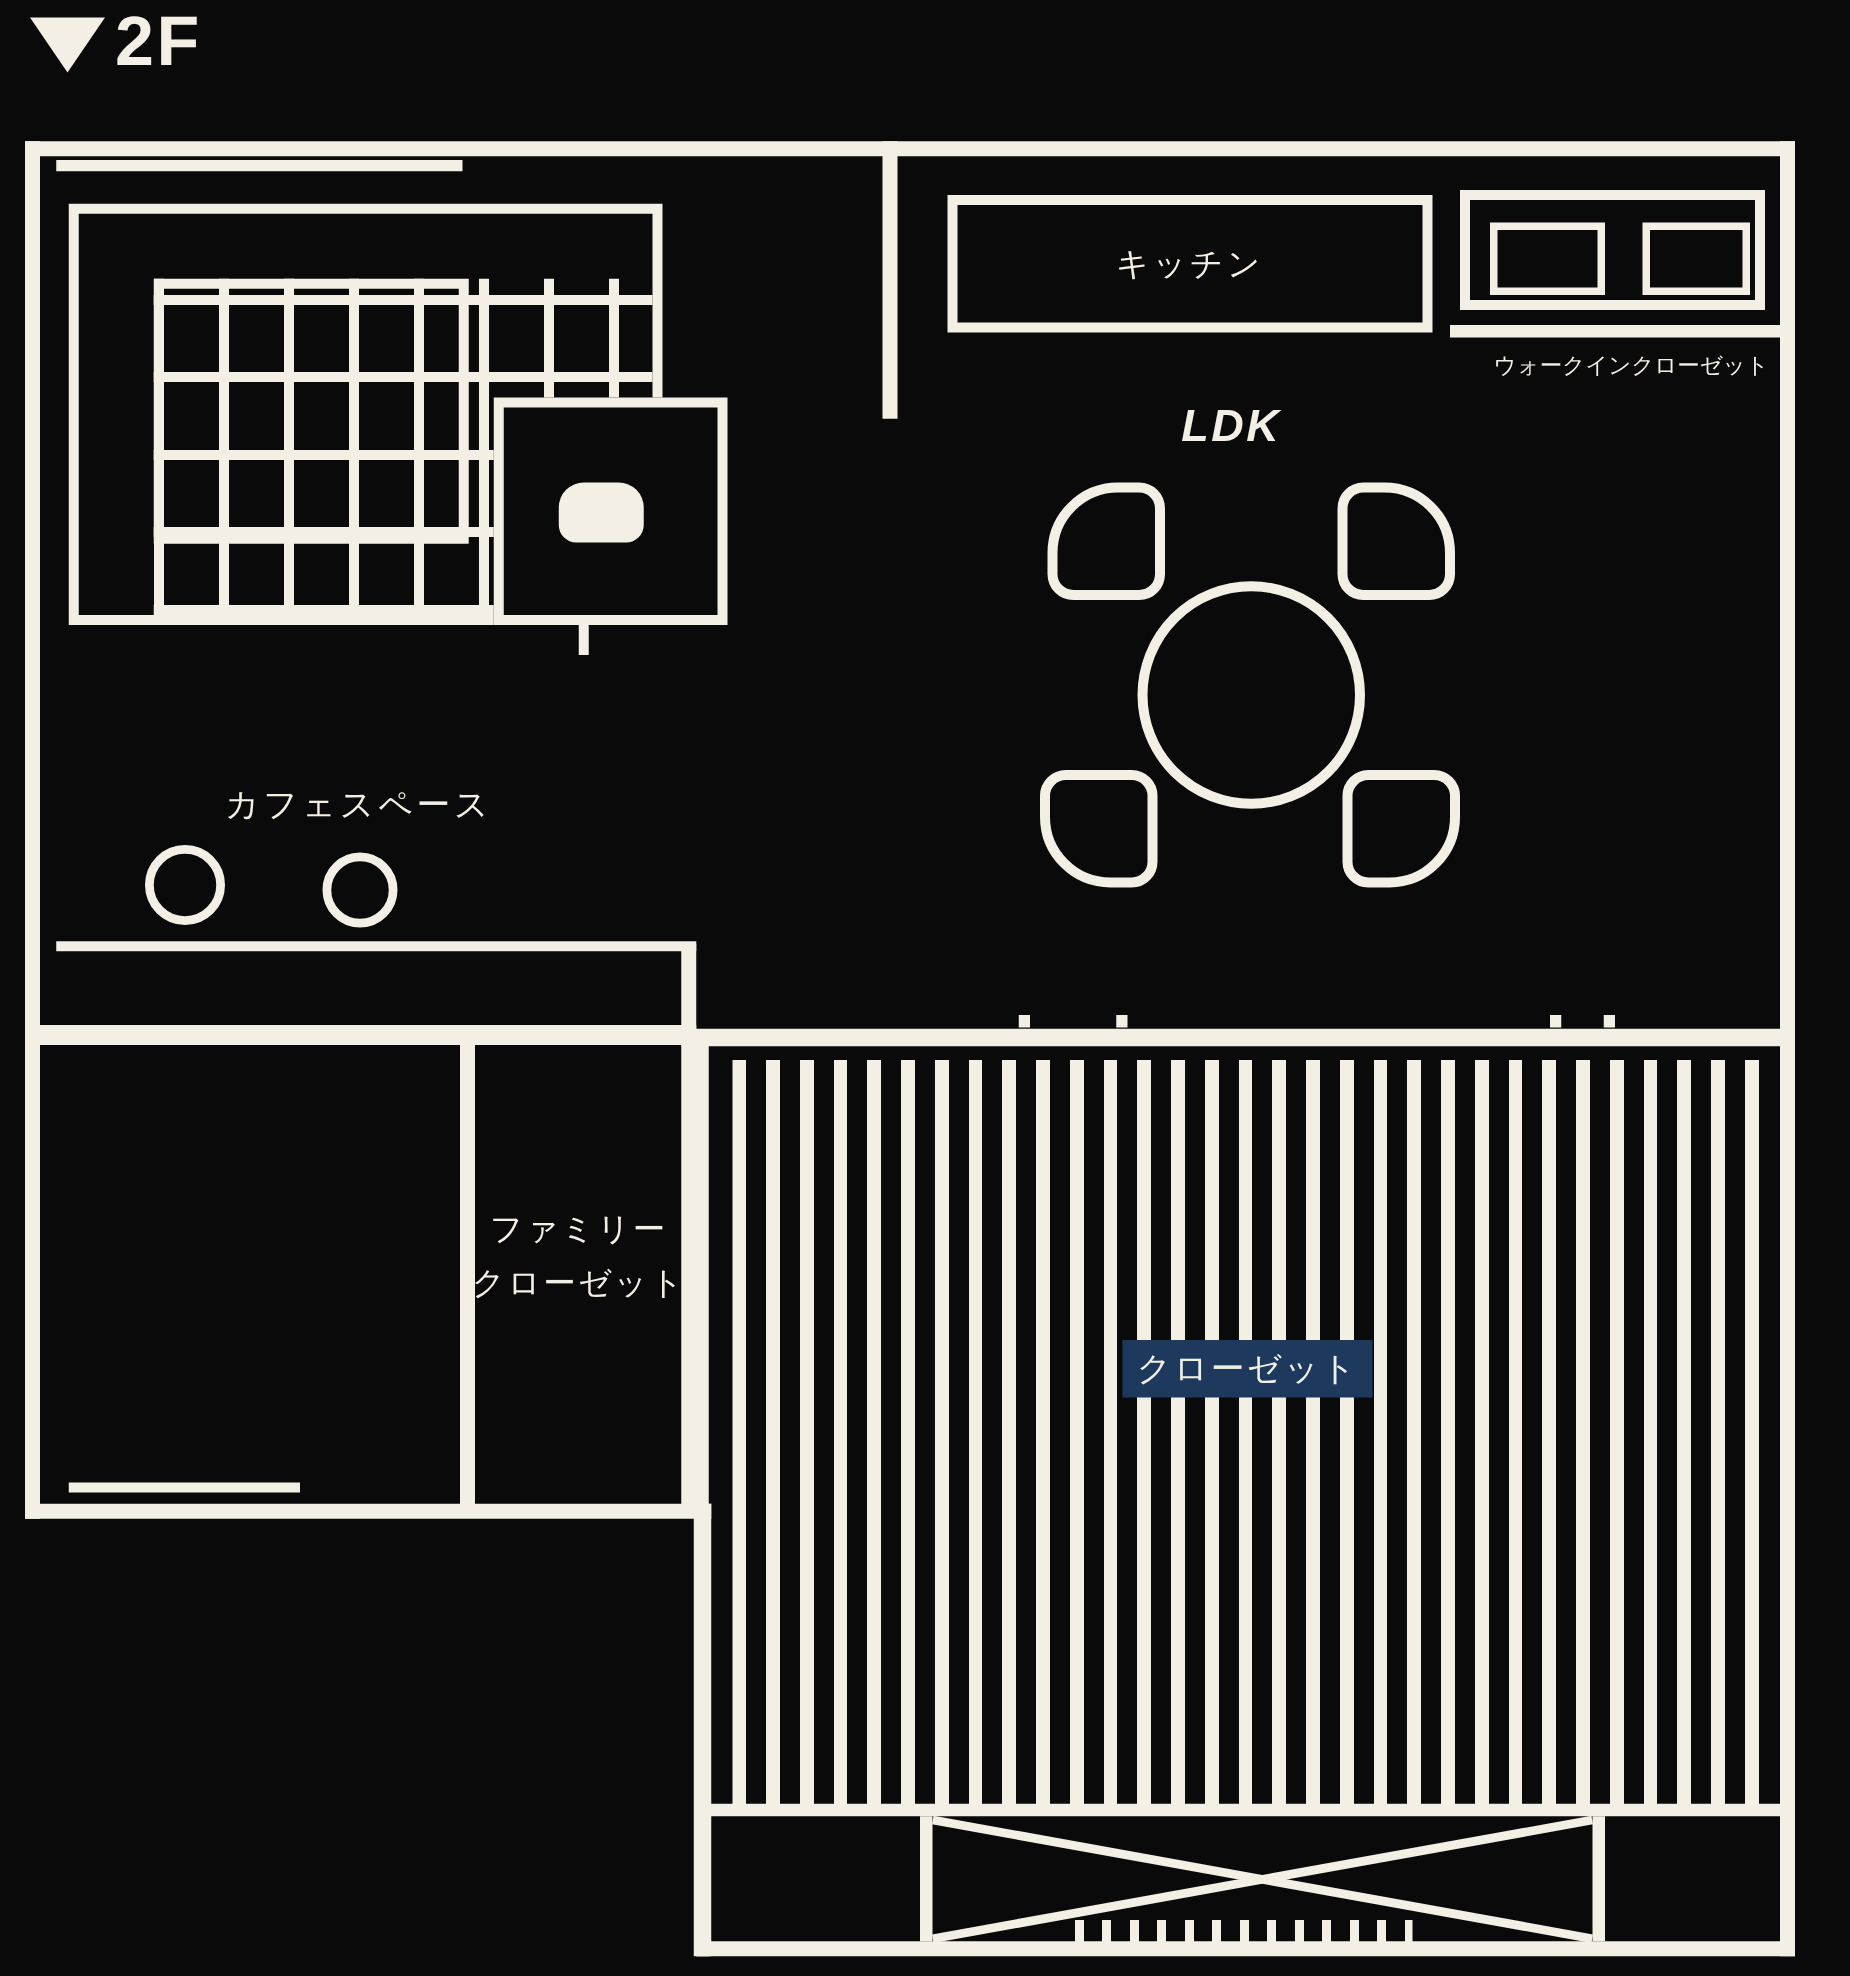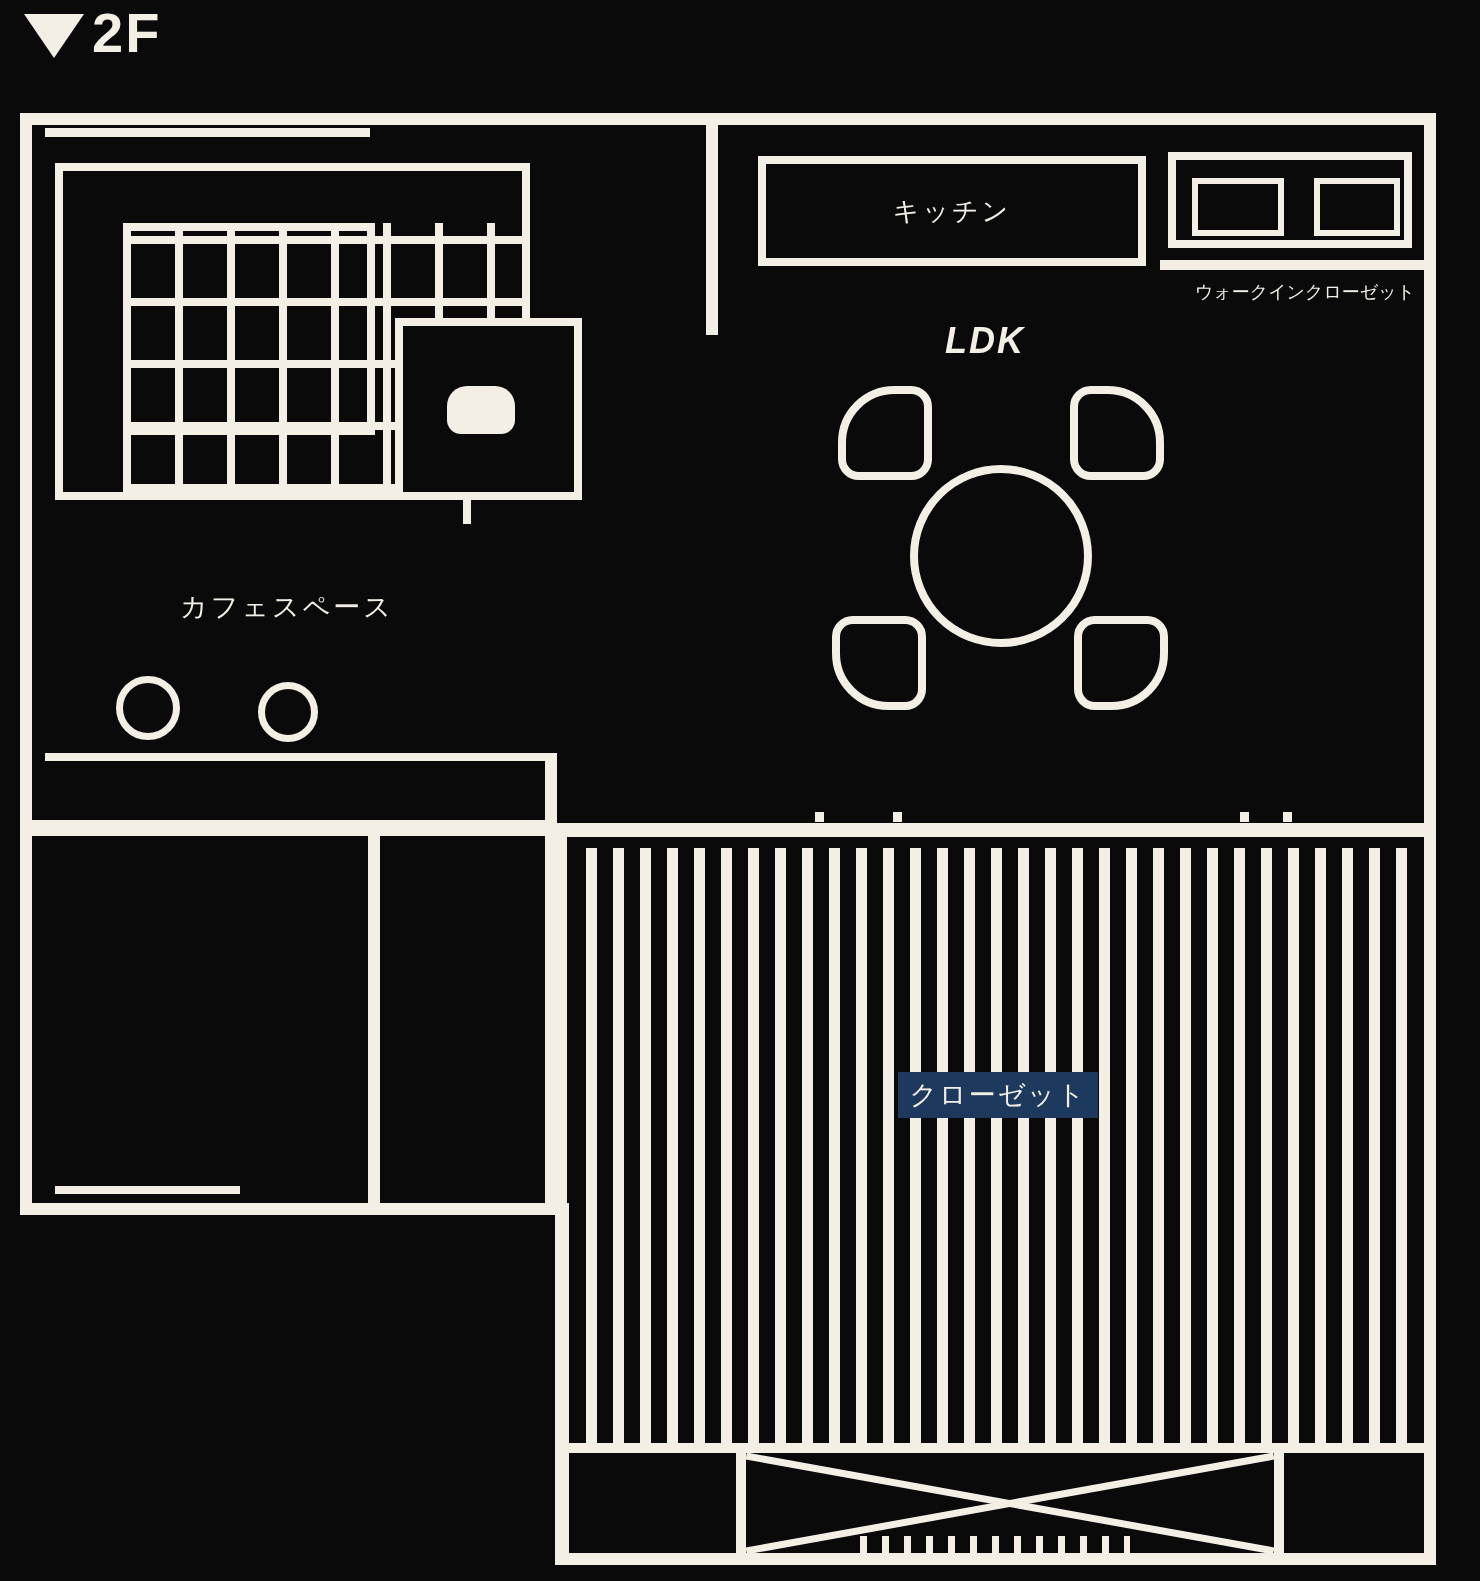--- a/index.html
+++ b/index.html
@@ -133,24 +133,28 @@
   </div>
   <div class="txt" style="left:1190px;top:280px;width:230px;font-size:18px;text-align:center;">ウォークインクローゼット</div>
 
   <div class="txt" style="left:945px;top:320px;font-size:36px;font-weight:bold;letter-spacing:2px;font-style:italic;">LDK</div>
   <div class="chair tl"></div>
   <div class="chair tr"></div>
   <div class="chair bl"></div>
   <div class="chair br"></div>
   <div class="table"></div>
 
-  <div class="txt" style="left:180px;top:589px;font-size:27px;letter-spacing:3px;">カフェスペース</div>
+  <div class="txt" style="left:180px;top:626px;font-size:27px;letter-spacing:3px;">カフェスペース</div>
   <div class="stool" style="left:116px;top:676px;width:64px;height:64px;"></div>
   <div class="stool" style="left:258px;top:682px;width:60px;height:60px;"></div>
 
+  <div class="txt" style="left:368px;top:966px;width:190px;text-align:center;">
+    <div style="font-size:26px;letter-spacing:2px;">ファミリー</div>
+    <div style="font-size:26px;letter-spacing:2px;margin-top:8px;">クローゼット</div>
+  </div>
 
   <div class="deckstripes"></div>
   <div class="decklabel">クローゼット</div>
   <div class="wall" style="left:736px;top:1453px;width:10px;height:100px;"></div>
   <div class="wall" style="left:1274px;top:1453px;width:10px;height:100px;"></div>
   <div class="cross">
     <div class="d d1"></div>
     <div class="d d2"></div>
   </div>
   <div class="ministripes"></div>

